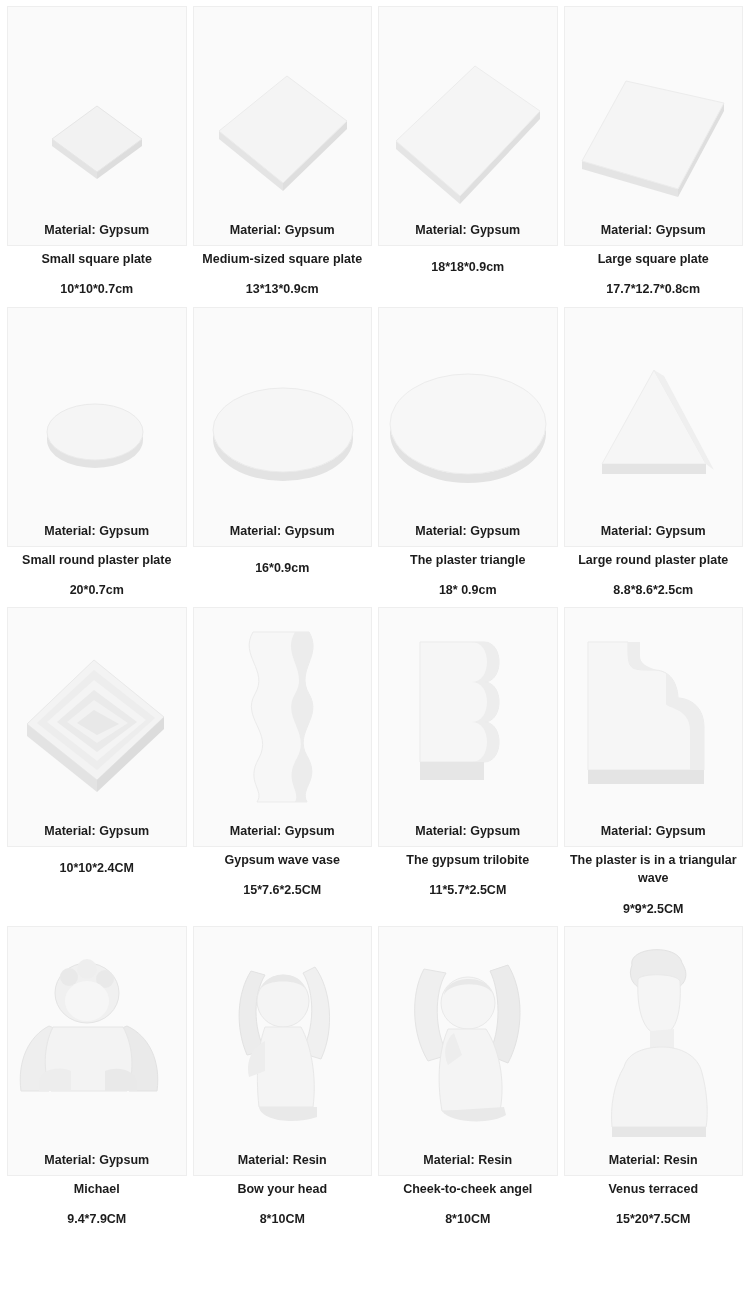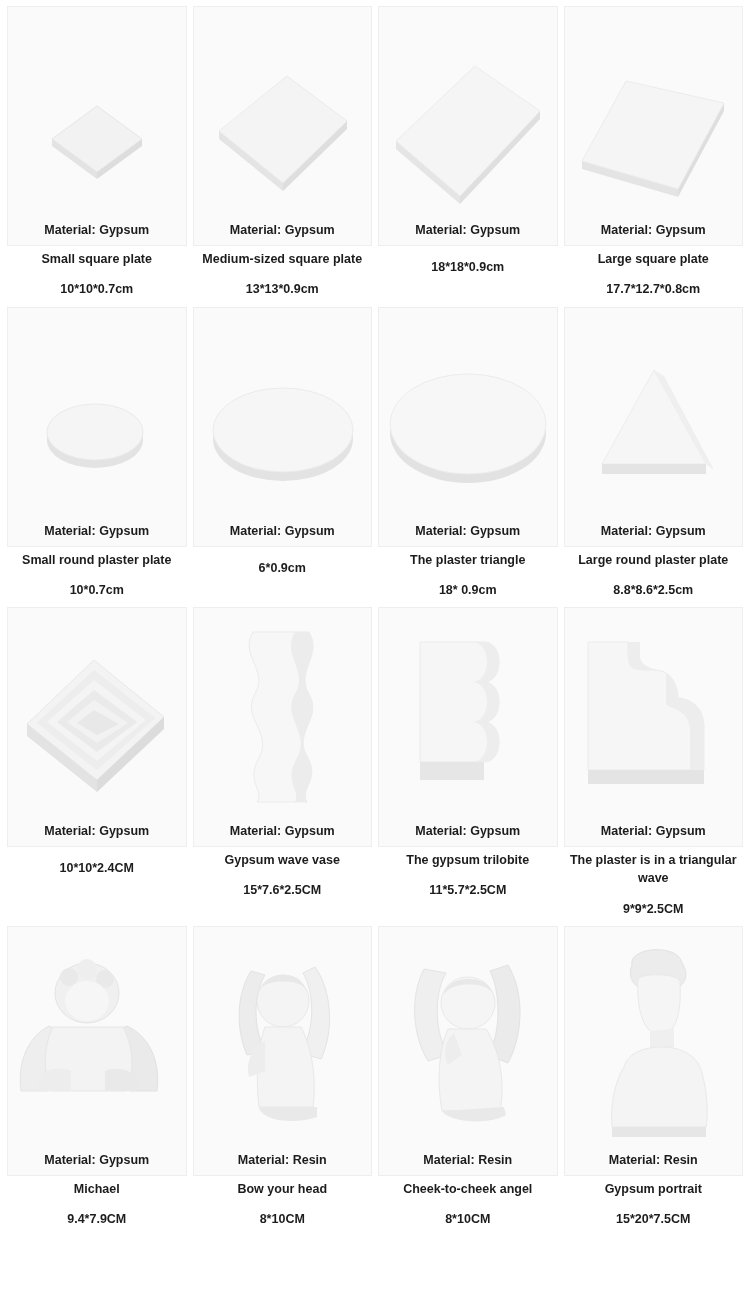--- a/index.html
+++ b/index.html
@@ -143,34 +143,34 @@
       <div class="imgbox">
         <svg width="175" height="230" viewBox="0 0 175 230">
           <g>
             <path d="M38 120 a48 28 0 0 0 96 0 l0 8 a48 28 0 0 1 -96 0 z" fill="#e3e3e3"></path>
             <ellipse cx="86" cy="120" rx="48" ry="28" fill="#f5f5f5" stroke="#eaeaea" stroke-width="1"></ellipse>
           </g>
         </svg>
         <div class="material">Material: Gypsum</div>
       </div>
       <div class="caption">Small round plaster plate</div>
-      <div class="size">10*0.7cm</div>
+      <div class="size">20*0.7cm</div>
     </div>
 
     <div class="cell">
       <div class="imgbox">
         <svg width="175" height="230" viewBox="0 0 175 230">
           <g>
             <path d="M18 118 a70 42 0 0 0 140 0 l0 9 a70 42 0 0 1 -140 0 z" fill="#e3e3e3"></path>
             <ellipse cx="88" cy="118" rx="70" ry="42" fill="#f6f6f6" stroke="#ebebeb" stroke-width="1"></ellipse>
           </g>
         </svg>
         <div class="material">Material: Gypsum</div>
       </div>
-      <div class="size">6*0.9cm</div>
+      <div class="size">16*0.9cm</div>
     </div>
 
     <div class="cell">
       <div class="imgbox">
         <svg width="175" height="230" viewBox="0 0 175 230">
           <g>
             <path d="M10 112 a78 50 0 0 0 156 0 l0 9 a78 50 0 0 1 -156 0 z" fill="#e2e2e2"></path>
             <ellipse cx="88" cy="112" rx="78" ry="50" fill="#f7f7f7" stroke="#ececec" stroke-width="1"></ellipse>
           </g>
         </svg>
@@ -325,18 +325,18 @@
           <g>
             <path d="M66 34 C62 16 112 12 116 32 C124 44 118 54 112 56 L72 56 C66 52 62 44 66 34 Z" fill="#ececec" stroke="#e2e2e2"></path>
             <path d="M72 48 C70 88 82 104 94 104 C108 104 116 86 114 50 C110 42 76 42 72 48 Z" fill="#f5f5f5" stroke="#e9e9e9"></path>
             <path d="M84 100 L84 120 L108 120 L108 98 Z" fill="#efefef"></path>
             <path d="M58 136 C62 120 82 116 96 116 C114 116 132 124 136 142 C142 164 142 186 140 196 L46 196 C44 176 48 152 58 136 Z" fill="#f4f4f4" stroke="#e9e9e9"></path>
             <path d="M46 196 L140 196 L140 206 L46 206 Z" fill="#e6e6e6"></path>
           </g>
         </svg>
         <div class="material">Material: Resin</div>
       </div>
-      <div class="caption">Gypsum portrait</div>
+      <div class="caption">Venus terraced</div>
       <div class="size">15*20*7.5CM</div>
     </div>
 
   </div>
 </div>
 
 </body></html>

